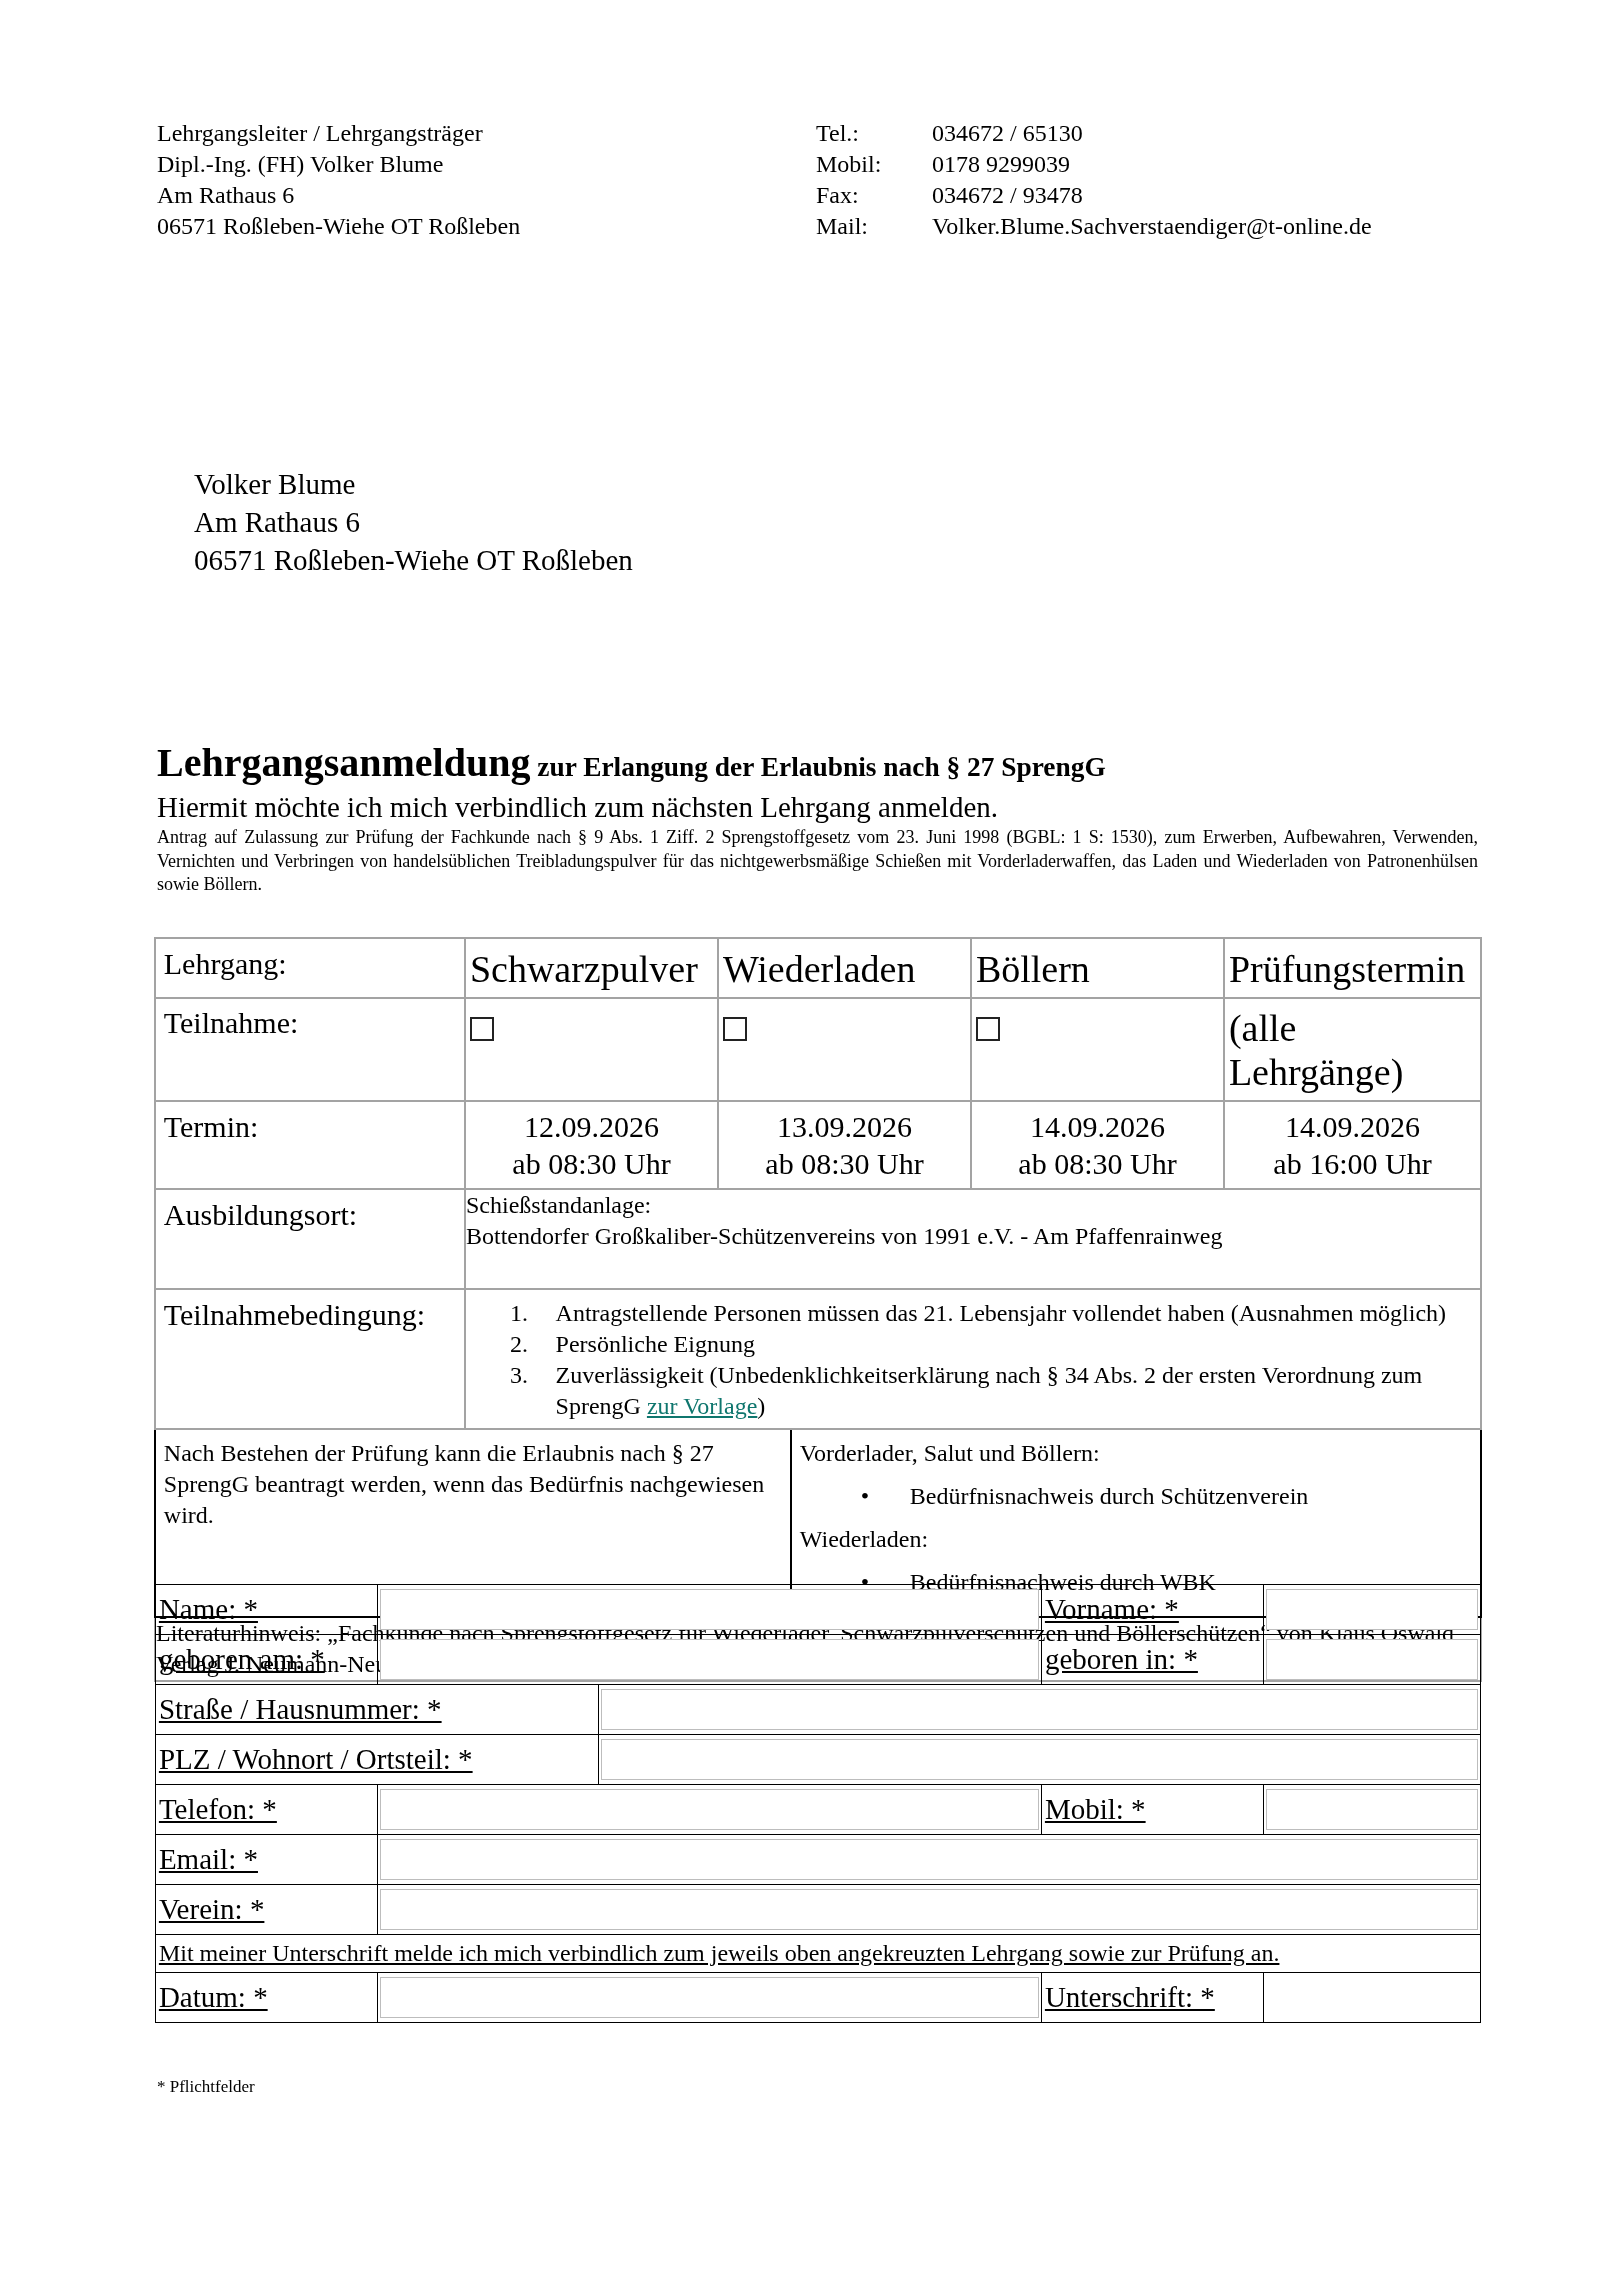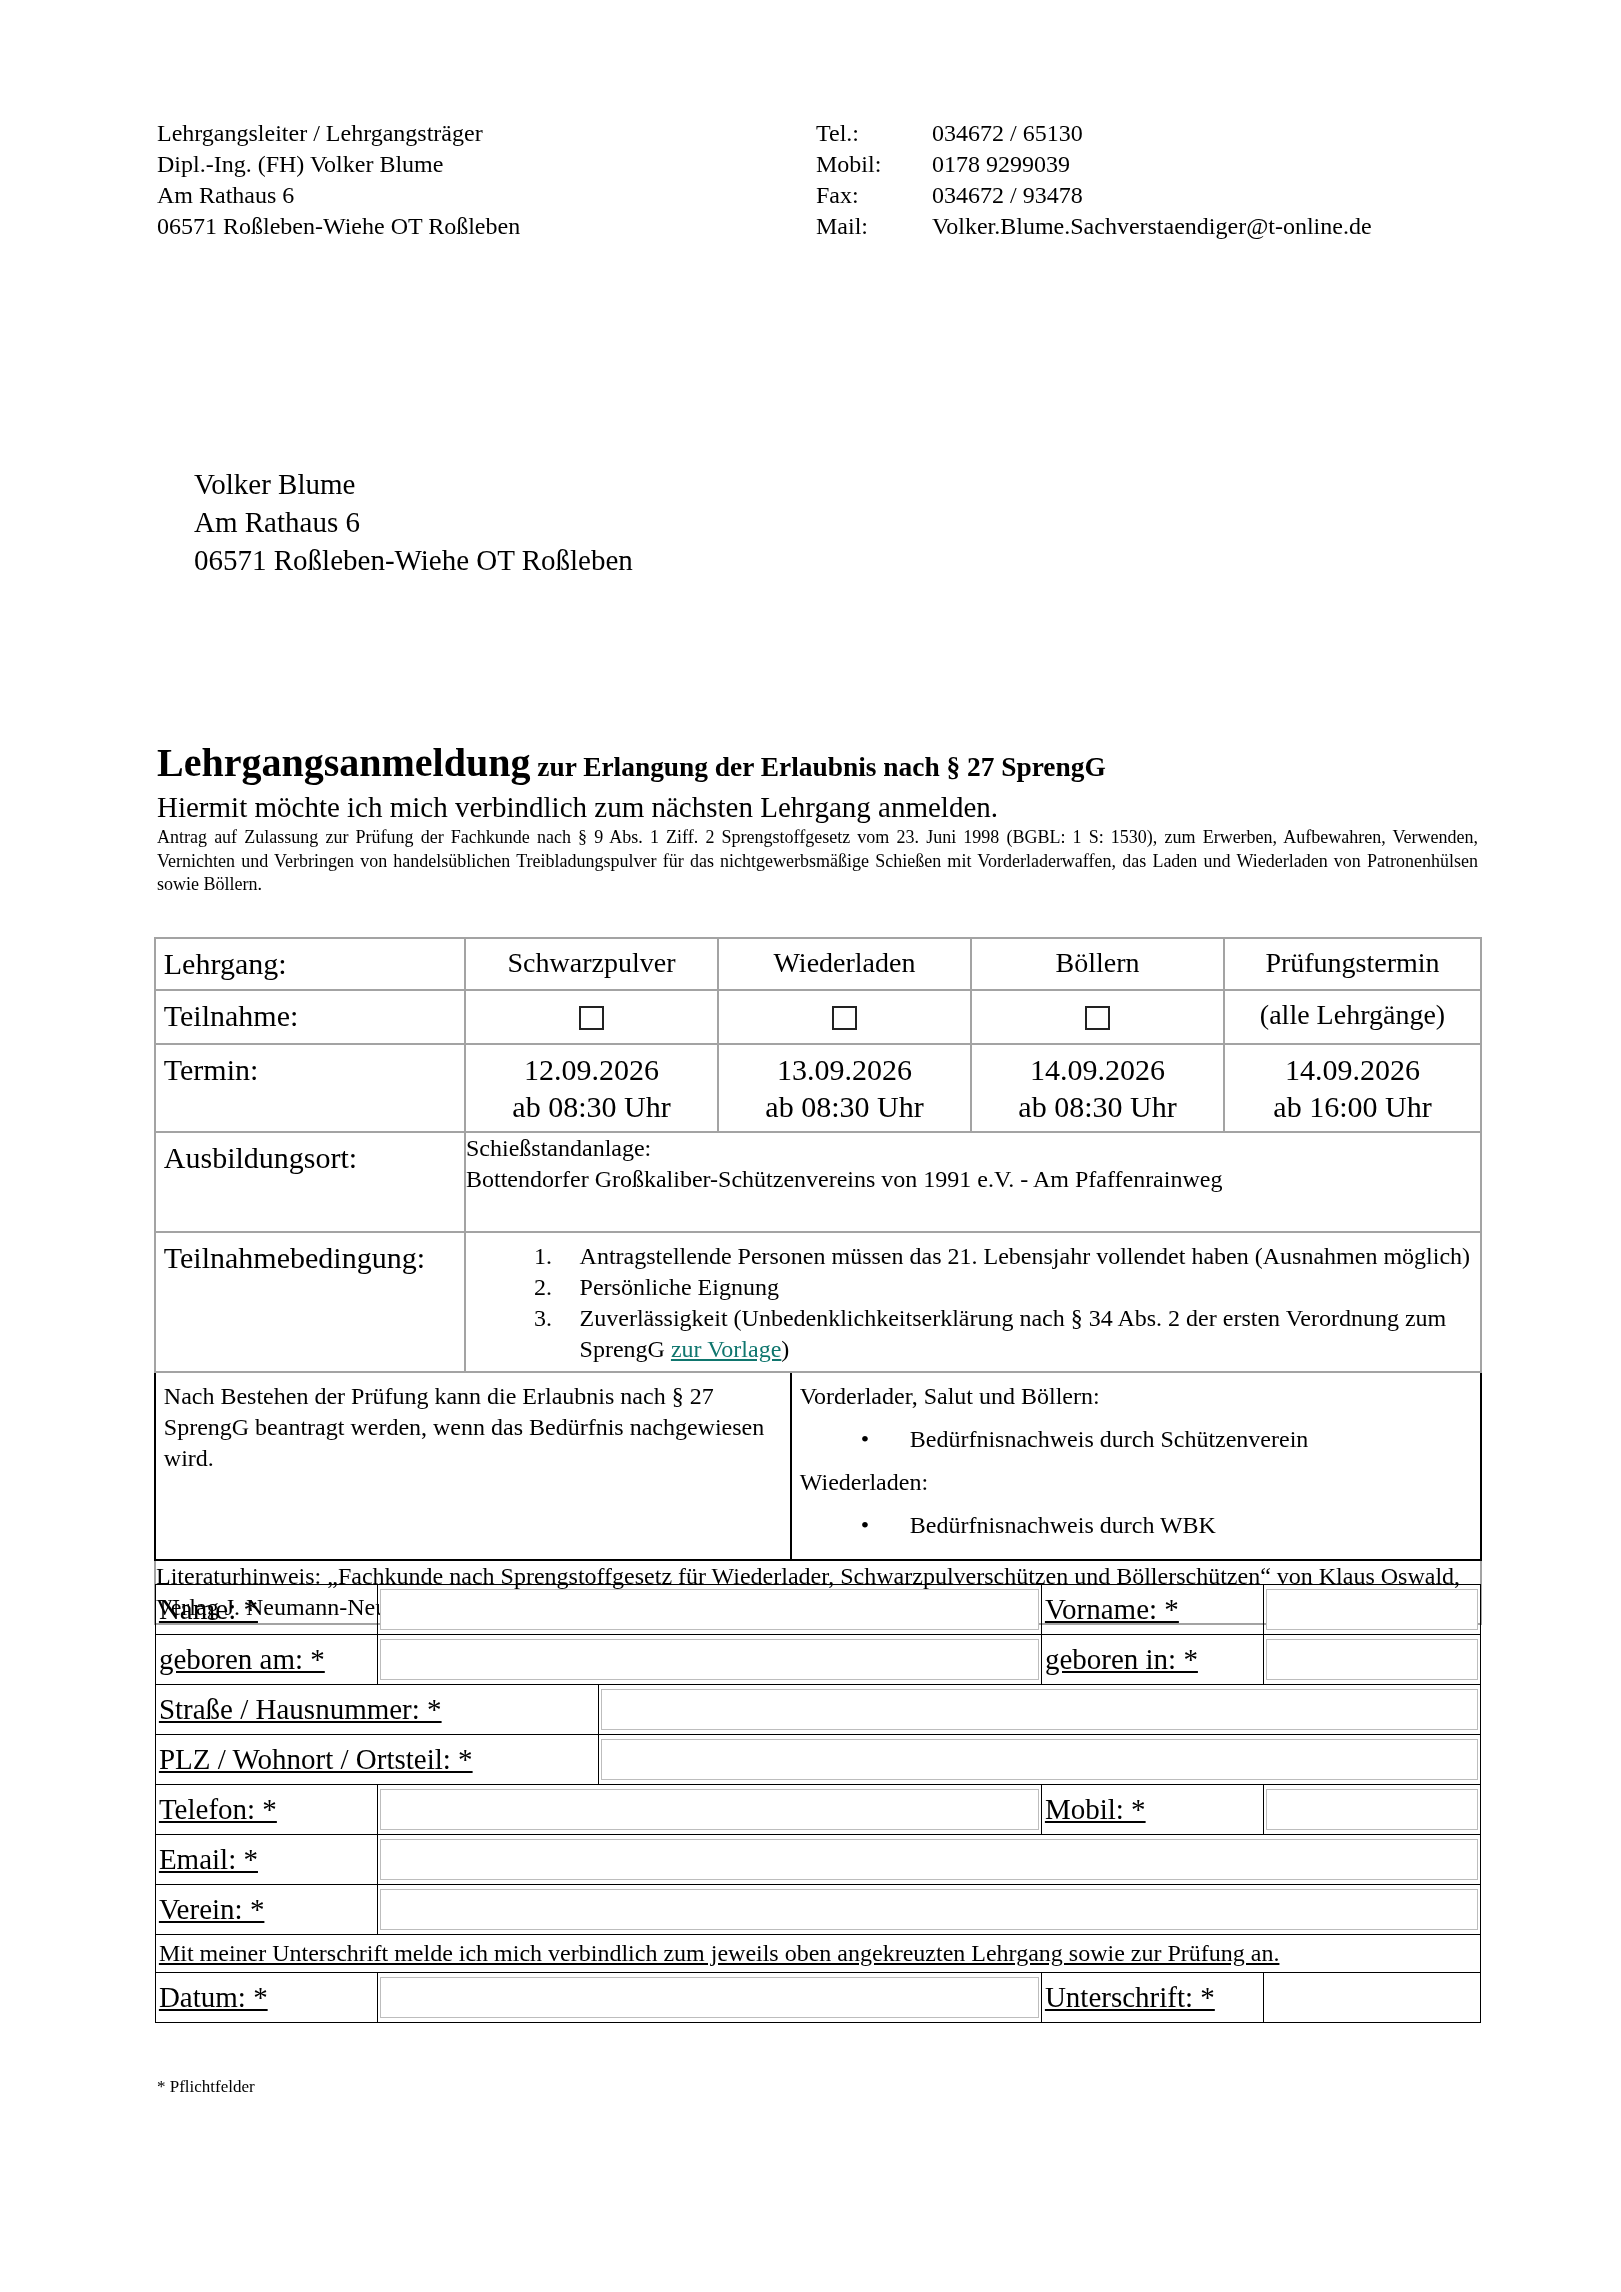--- a/index.html
+++ b/index.html
@@ -19,28 +19,28 @@
   .title-block { left: 157px; top: 737px; width: 1321px; }
   .title-main { font-size: 40px; font-weight: bold; line-height: 51px; }
   .title-sub { font-size: 27.4px; font-weight: bold; }
   .subtitle { font-size: 29px; line-height: 33px; margin-top: -2px; }
   .intro { font-size: 18px; line-height: 23.5px; text-align: justify; margin-top: 2px; }
 
   
   table.course { position: absolute; left: 154px; top: 937px; width: 1325px; border-collapse: collapse; table-layout: fixed; }
   table.course td { border: 2px solid #a3a3a3; vertical-align: top; padding: 0; }
   table.course .c-label { font-size: 30px; padding: 7.8px 7.8px 5.9px 7.8px; }
-  table.course .c-head { font-size: 28px; text-align: center; padding: 7.8px 3.9px 5.9px 3.9px; }
+  table.course .c-head { font-size: 38px; text-align: left; padding: 7.8px 3.9px 5.9px 3.9px; }
   table.course .row-h { height: 52px; }
   table.course .row-t { height: 88px; }
   table.course .c-date { font-size: 30px; text-align: center; line-height: 37px; padding: 5.9px 3.9px 5.9px 3.9px; }
   .cbx { display: inline-block; width: 20.6px; height: 20.6px; border: 2px solid #222; margin-top: 6.9px; }
   .small { font-size: 24px; line-height: 31px; }
   .place { padding: 7.8px 7.8px 5.9px 7.8px; }
-  ol.conds { margin: 7.8px 0 5.9px 0; padding-left: 92px; font-size: 24px; line-height: 31px; }
+  ol.conds { margin: 7.8px 0 5.9px 0; padding-left: 68px; font-size: 24px; line-height: 31px; }
   ol.conds li { padding-left: 21.6px; }
   .link { text-decoration: underline; color: #0f766e; cursor: pointer; }
   .note-left { padding: 7.8px 7.8px 5.9px 7.8px; font-size: 24px; line-height: 31px; }
   .note-right { padding: 7.8px 7.8px 5.9px 7.8px; font-size: 24px; line-height: 31px; }
   .note-right ul { margin: 12px; padding-left: 98px; list-style: none; }
   .note-right li { position: relative; }
   .note-right li::before { content: "•"; position: absolute; left: -49px; }
   .lit { padding: 7.8px 7.8px 7.8px 7.8px; font-size: 24px; line-height: 31px; }
 
   

